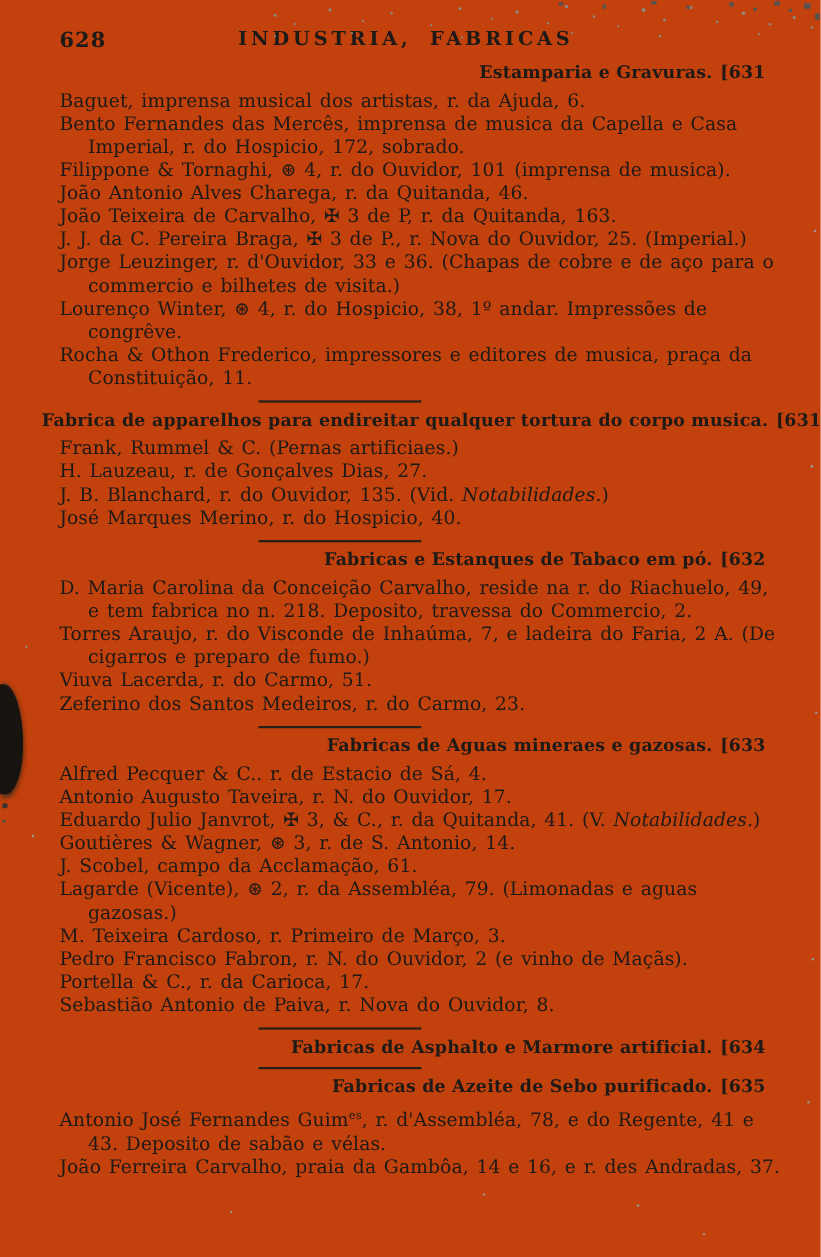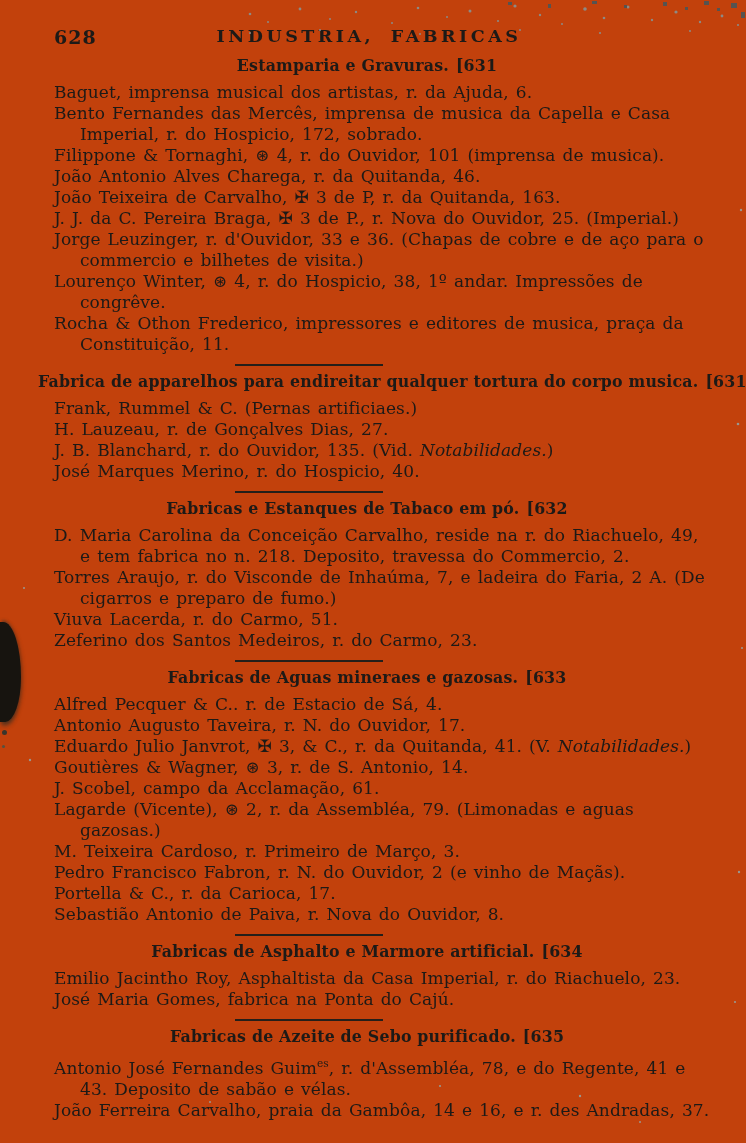--- a/index.html
+++ b/index.html
@@ -31,21 +31,21 @@
     font-weight:bold; font-size:19px; letter-spacing:1px;
   }
   .running-header {
     margin:0; text-align:center;
     font-size:17.5px; font-weight:bold;
     letter-spacing:3.5px; word-spacing:7px;
     transform: translateX(-14px);
   }
   .section-heading {
     margin: 2px 0 7px 0;
-    text-align:center;
+    text-align:right;
     font-size:15.8px; font-weight:bold;
     white-space:nowrap;
     letter-spacing:.2px;
     transform: translateX(-16px);
   }
   .heading-ref { margin-left:7px; font-weight:bold; }
   .entries p {
     margin:0;
     font-size:17px;
     line-height:21px;
@@ -210,25 +210,20 @@
 
     <p class="entry"><span>Portella &amp; C., r. da Carioca, 17.</span></p>
 
     <p class="entry"><span>Sebastião Antonio de Paiva, r. Nova do Ouvidor, 8.</span></p>
   </div>
     </section>
 
     <section class="section">
       <div class="divider"></div>
       <h2 class="section-heading"><span class="heading-text">Fabricas de Asphalto e Marmore artificial.</span><span class="heading-ref">[634</span></h2>
-      <div class="entries">
-    <p class="entry"><span>Emilio Jacintho Roy, Asphaltista da Casa Imperial, r. do Riachuelo, 23.</span></p>
-
-    <p class="entry"><span>José Maria Gomes, fabrica na Ponta do Cajú.</span></p>
-  </div>
     </section>
 
     <section class="section">
       <div class="divider"></div>
       <h2 class="section-heading"><span class="heading-text">Fabricas de Azeite de Sebo purificado.</span><span class="heading-ref">[635</span></h2>
       <div class="entries">
     <p class="entry"><span>Antonio José Fernandes Guim</span><span class="sup">es</span><span>, r. d'Assembléa, 78, e do Regente, 41 e 43. Deposito de sabão e vélas.</span></p>
 
     <p class="entry"><span>João Ferreira Carvalho, praia da Gambôa, 14 e 16, e r. des Andradas, 37.</span></p>
 

